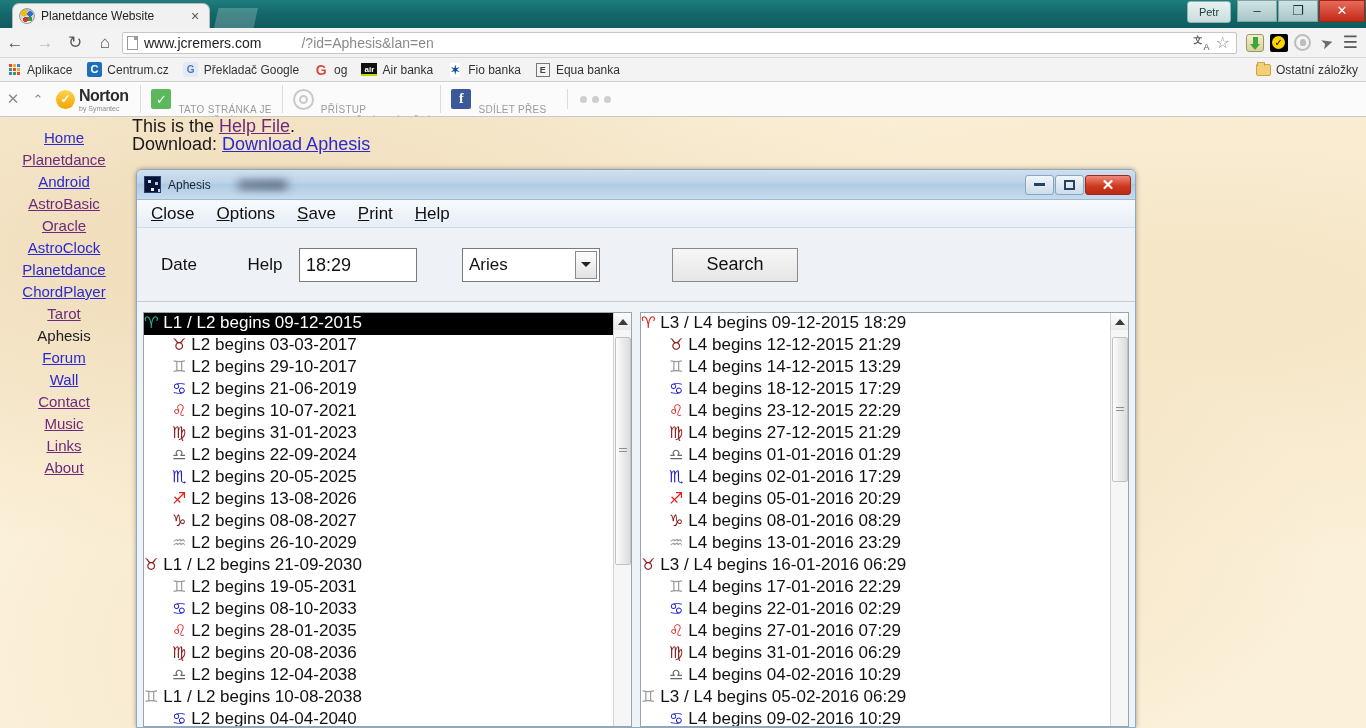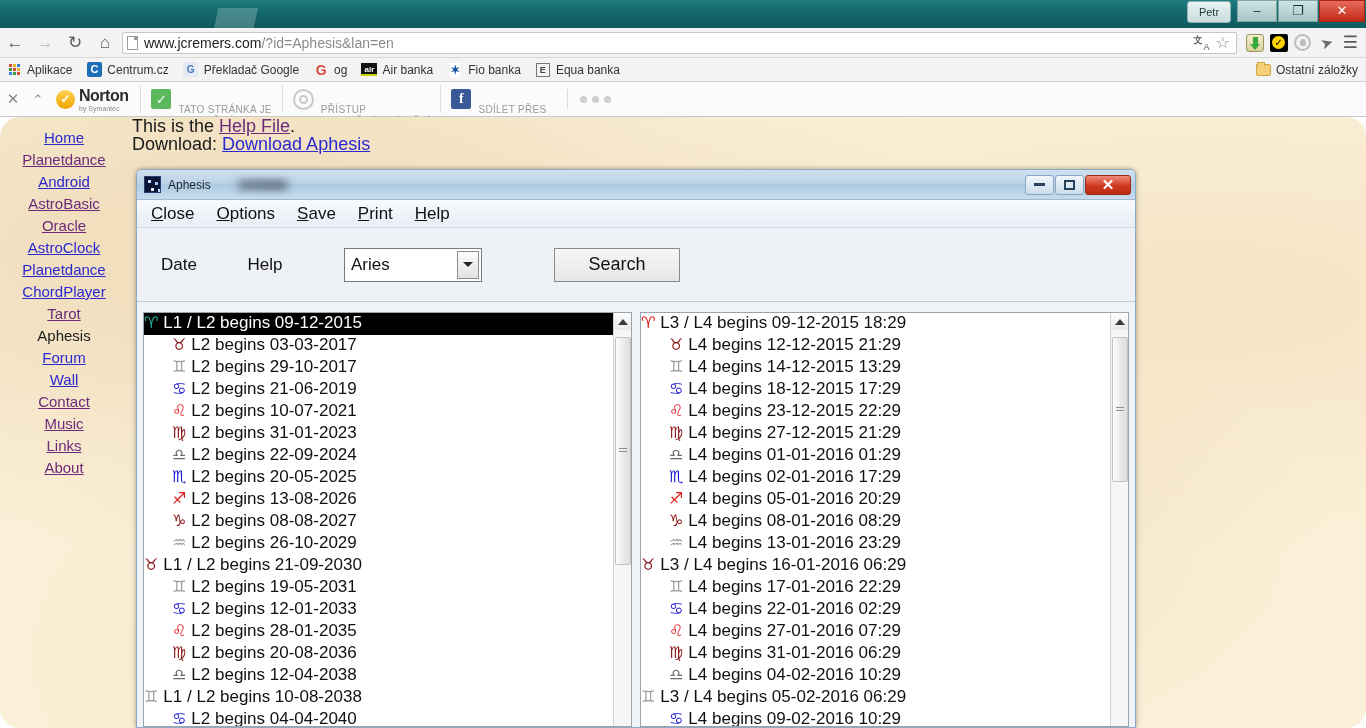--- a/index.html
+++ b/index.html
@@ -74,21 +74,21 @@
     flex: 1; height: 22px; margin: 0 6px 0 2px;
     background: #fff; border: 1px solid #c6c6c6; border-radius: 2px;
     display: flex; align-items: center; padding: 0 4px;
   }
   .page-glyph {
     width: 11px; height: 14px; background: #fff; border: 1px solid #9a9a9a;
     position: relative; flex: 0 0 11px; margin-right: 6px;
   }
   .page-glyph:after{content:"";position:absolute;top:-1px;right:-1px;border-width:0 0 4px 4px;border-style:solid;border-color:#fff #fff #9a9a9a #9a9a9a;}
   .url { font-size: 14px; color: #222; white-space: nowrap; }
-  .url .dim { color: #8a8a8a; }
+  .url .dim { color: #8a8a8a; margin-left: 40px; }
   .omni-right { margin-left: auto; display: flex; align-items: center; gap: 6px; padding-right: 2px;}
   .translate-icon {
     width: 16px; height: 15px; position: relative; font-size: 9px; color: #5b5b5b;
   }
   .translate-icon b { position:absolute; left:0; top:-1px; font-size:9px; }
   .translate-icon i { position:absolute; right:0; bottom:-2px; font-size:9px; font-style:normal;}
   .star { color: #8a8a8a; font-size: 16px; }
   .ext { width: 24px; height: 24px; display:flex; align-items:center;justify-content:center; }
   .ext-dl { width:18px;height:18px;border-radius:3px;background:linear-gradient(to bottom,#f2eecd,#d8d19a);border:1px solid #9d9565;position:relative;}
   .ext-dl:after{content:"";position:absolute;left:6px;top:2px;width:5px;height:8px;background:#3ba83b;box-shadow:0 0 0 0 #000;}
@@ -147,21 +147,20 @@
   
   .page {
     position: absolute; left: 0; top: 117px; width: 1366px; height: 611px;
     background:
       radial-gradient(ellipse at 18% 22%, rgba(232,208,168,0.55) 0 10%, transparent 45%),
       radial-gradient(ellipse at 62% 70%, rgba(234,212,172,0.45) 0 8%, transparent 40%),
       radial-gradient(ellipse at 88% 30%, rgba(238,216,176,0.4) 0 9%, transparent 42%),
       radial-gradient(ellipse at 35% 88%, rgba(236,214,176,0.4) 0 8%, transparent 40%),
       #fbf0d8;
     overflow: hidden;
-    border-radius: 20px;
   }
   .sidebar {
     position: absolute; left: 0; top: 10px; width: 128px;
     text-align: center;
   }
   .sb-link {
     display: block; font-size: 15px; line-height: 22px; color: #2a2ad0;
     text-decoration: underline; cursor: pointer;
     font-family: "Liberation Sans", sans-serif;
   }
@@ -287,20 +286,25 @@
     background: repeating-linear-gradient(to bottom,#8f8f8f 0 1px, transparent 1px 3px);
   }
 </style>
 </head>
 <body>
 
 <div class="browser">
 
   <div class="titlebar">
     <div class="tab-new"></div>
+    <div class="tab">
+      <div class="tab-favicon"></div>
+      <div class="tab-title">Planetdance Website</div>
+      <div class="tab-close">×</div>
+    </div>
     <div class="wincontrols">
       <div class="user-btn">Petr</div>
       <div class="wbtn">–</div>
       <div class="wbtn">❐</div>
       <div class="wbtn close">✕</div>
     </div>
   </div>
 
   <div class="navbar">
     <div class="navicon">←</div>
@@ -485,20 +489,21 @@
         <div class="ap-mi"><u>C</u><span>lose</span></div>
         <div class="ap-mi"><u>O</u><span>ptions</span></div>
         <div class="ap-mi"><u>S</u><span>ave</span></div>
         <div class="ap-mi"><u>P</u><span>rint</span></div>
         <div class="ap-mi"><u>H</u><span>elp</span></div>
       </div>
 
       <div class="ap-form">
         <div class="ap-label" style="width:70px">Date</div>
         <div class="ap-label" style="width:68px;text-align:center">Help</div>
+        <div class="ap-input" style="width:118px">18:29</div>
         <div class="ap-select" style="margin-left:45px">
           <span>Aries</span>
           <span class="arrowbox">
               <i></i>
             </span>
         </div>
         <div class="ap-search" style="margin-left:72px">Search</div>
       </div>
 
       <div class="ap-body">
@@ -579,21 +584,21 @@
               </div>
             <div class="row indent">
                 <span class="row-inner">
                   <span class="sym" style="color:#9a9a9a">♊</span>
                   <span class="txt">L2 begins 19-05-2031</span>
                 </span>
               </div>
             <div class="row indent">
                 <span class="row-inner">
                   <span class="sym" style="color:#1a1ad0">♋</span>
-                  <span class="txt">L2 begins 12-01-2033</span>
+                  <span class="txt">L2 begins 08-10-2033</span>
                 </span>
               </div>
             <div class="row indent">
                 <span class="row-inner">
                   <span class="sym" style="color:#e02020">♌</span>
                   <span class="txt">L2 begins 28-01-2035</span>
                 </span>
               </div>
             <div class="row indent">
                 <span class="row-inner">

